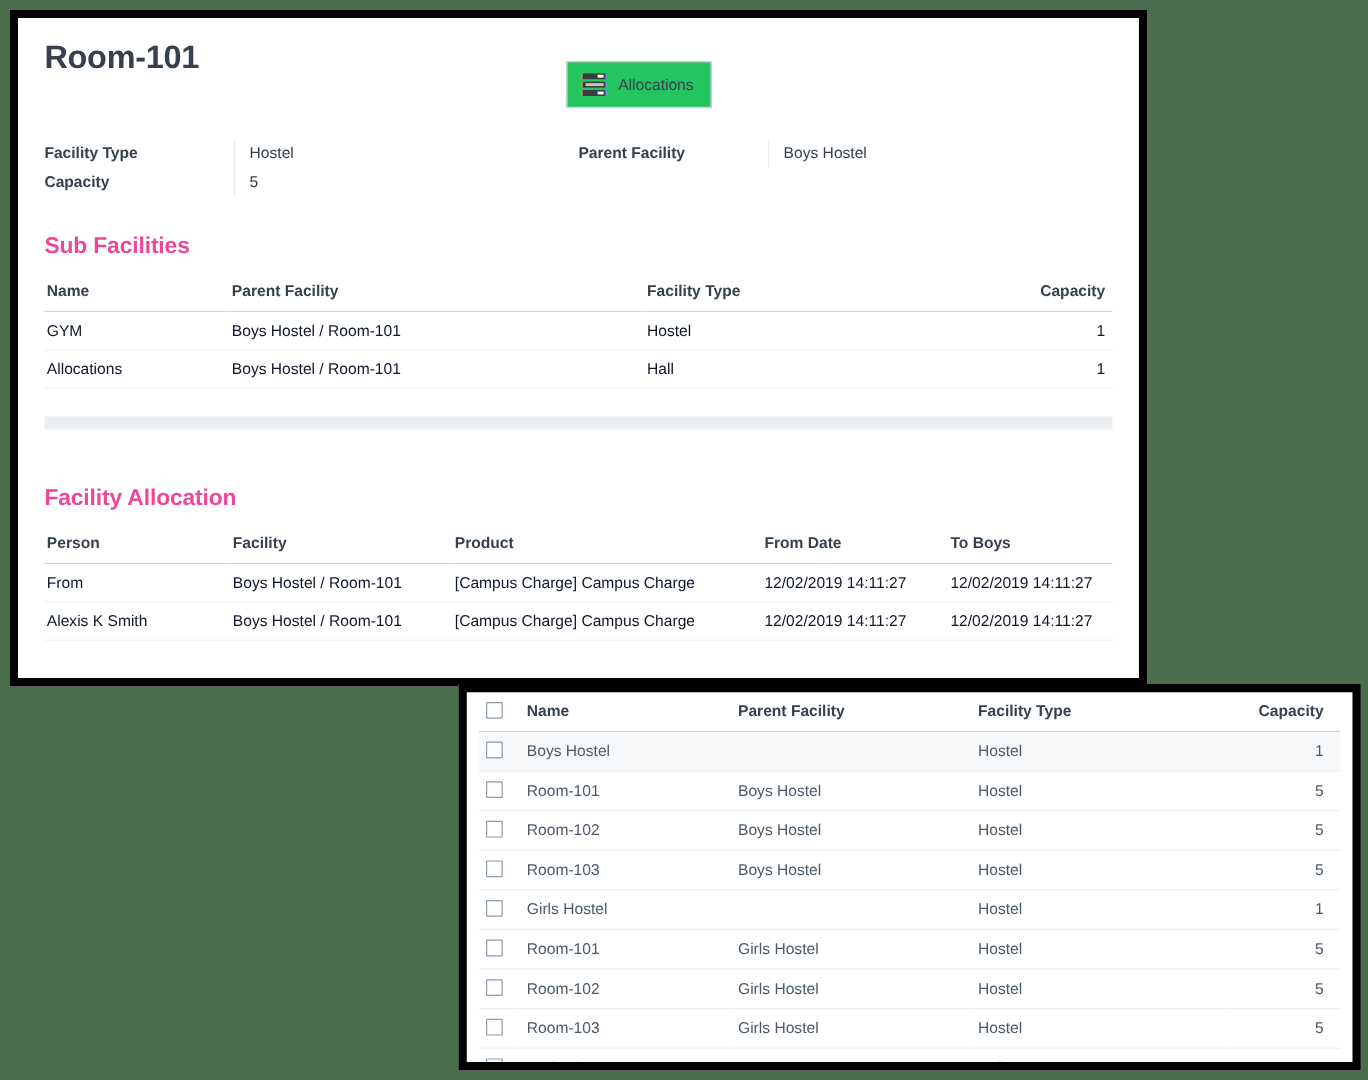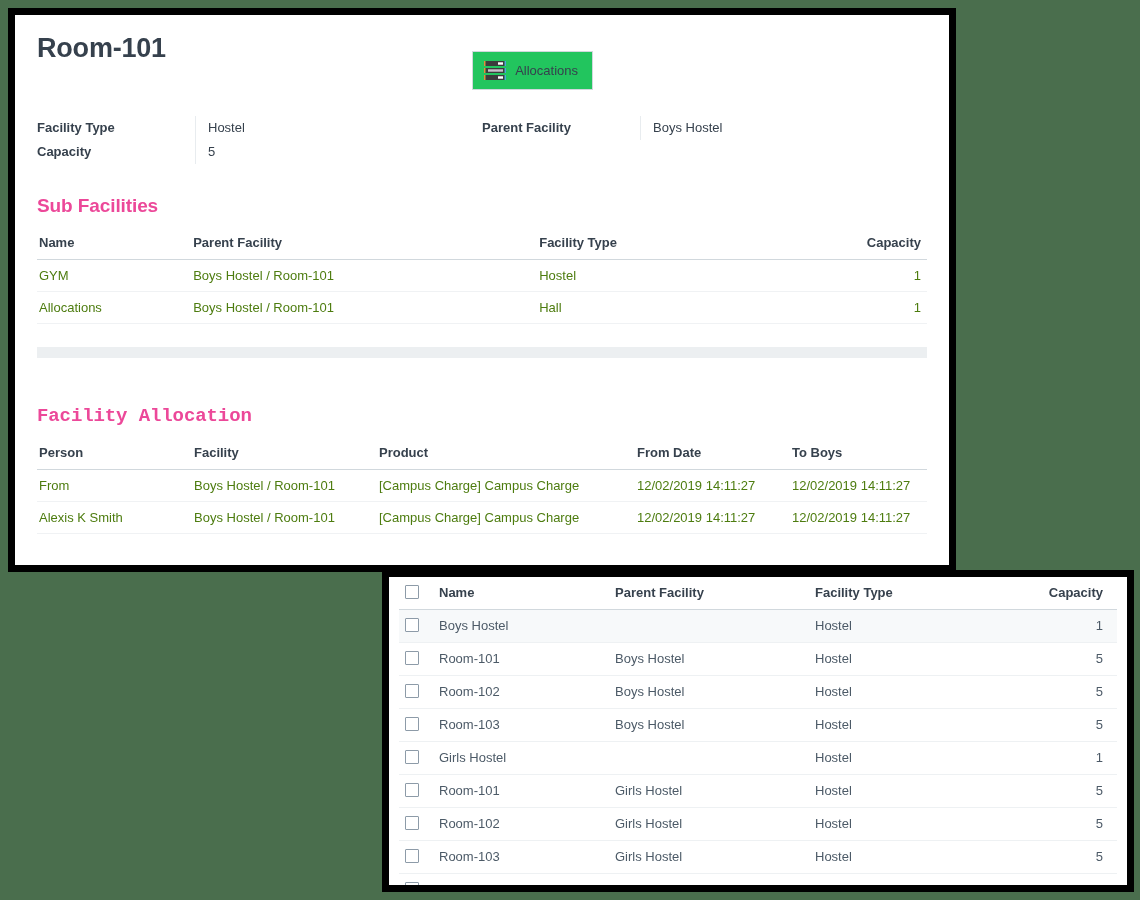--- a/index.html
+++ b/index.html
@@ -102,40 +102,40 @@
   .field-value.empty { border-left: 1px solid transparent; }
 
   
   .sec-title {
     font-size: 19px;
     font-weight: bold;
     color: #ec4899;
     margin: 31px 0 14px 0;
     letter-spacing: -0.1px;
   }
-  .sec-title.alloc { margin-top: 47px; font-family: Liberation Mono, monospace; }
+  .sec-title.alloc { margin-top: 47px; }
 
   
   table.gtab {
     width: 100%;
     border-collapse: collapse;
     font-size: 13px;
   }
   table.gtab th {
     text-align: left;
     font-weight: bold;
     color: #36414d;
     padding: 4px 8px 9px 2px;
     border-bottom: 1px solid #d1d8dd;
     white-space: nowrap;
     font-size: 13px;
   }
   table.gtab td {
     padding: 7px 8px 7px 2px;
-    color: #4d7c0f;
+    color: #0f172a;
     border-bottom: 1px solid #f0f2f4;
     white-space: nowrap;
     line-height: 17px;
   }
   table.gtab td.num, table.gtab th.num { text-align: right; padding-right: 6px; }
 
   
   .hscroll {
     height: 11px;
     background: #eceff1;

